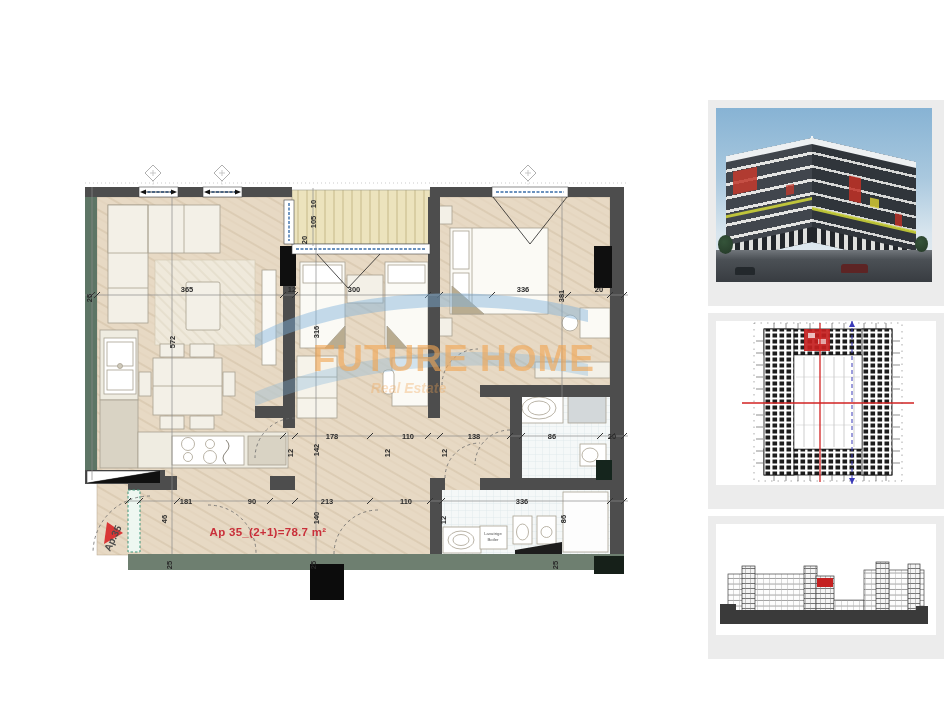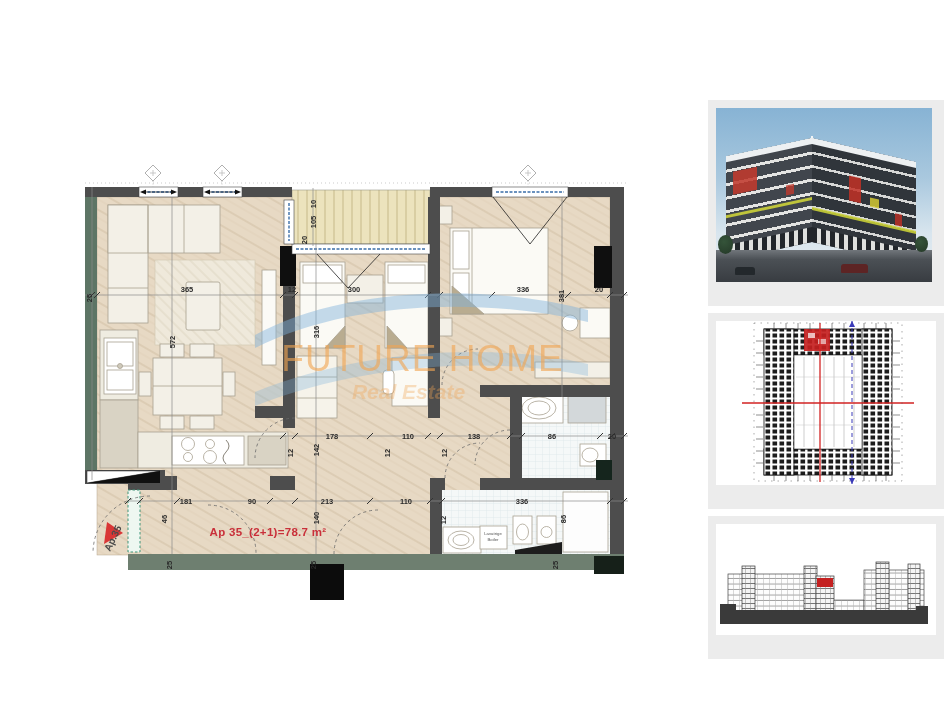--- a/index.html
+++ b/index.html
@@ -15,25 +15,25 @@
   .apt{font-family:"Liberation Sans",sans-serif;font-weight:bold;font-size:11.5px;
        fill:#c9303a;text-anchor:middle;letter-spacing:.3px;}
   .ent{font-family:"Liberation Sans",sans-serif;font-weight:bold;font-size:10px;
        fill:#4a4a4a;}
   .tiny{font-family:"Liberation Sans",sans-serif;font-size:4.3px;fill:#555;text-anchor:middle;}
 
   
   .watermark{position:absolute;left:170px;top:120px;width:345px;height:160px;
              pointer-events:none;}
   .watermark svg{position:absolute;inset:0;}
-  .wm1{position:absolute;top:58px;left:0;width:100%;text-align:center;
-       font-weight:normal;font-size:37px;letter-spacing:1px;color:rgba(240,164,82,.62);
+  .wm1{position:absolute;top:58px;left:0;width:100%;text-align:right;
+       font-weight:bold;font-size:37px;letter-spacing:1px;color:rgba(240,164,82,.62);
        white-space:nowrap;}
   .wm2{position:absolute;top:100px;left:-14px;width:100%;text-align:center;
-       font-style:italic;font-weight:bold;font-size:21px;color:rgba(240,164,82,.35);}
+       font-style:italic;font-weight:bold;font-size:14px;color:rgba(240,164,82,.35);}
 
   
   .thumbs{position:absolute;left:708px;top:100px;width:236px;}
   .frame{background:#ececec;padding:8px;margin-bottom:7px;}
   .frame-inner{background:#fff;position:relative;overflow:hidden;}
 
   
   #render-art{width:216px;height:174px;position:relative;overflow:hidden;
     background:linear-gradient(180deg,#87b3d4 0%,#a9c8de 40%,#d8e5ee 72%,#e6ecef 100%);}
   .facade{position:absolute;top:30px;height:104px;}

